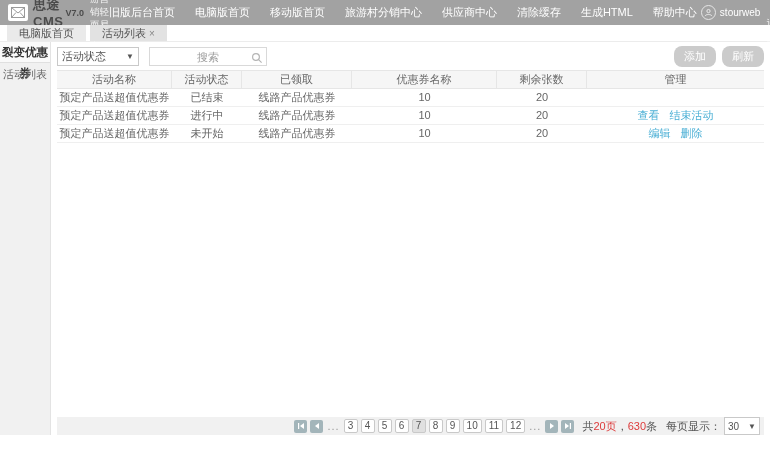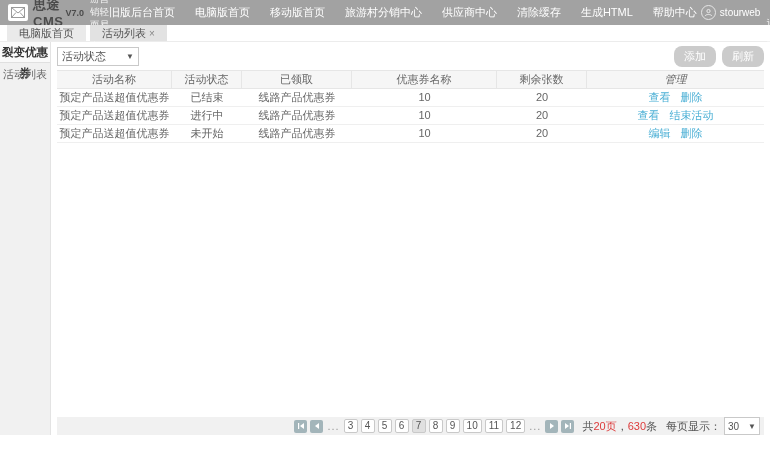--- a/index.html
+++ b/index.html
@@ -43,21 +43,21 @@
   .search-input::placeholder { color:#9a9a9a; }
   .search-ico { position:absolute; right:4px; top:3px; cursor:pointer; }
   .tb-spacer { flex:1; }
   .gbtn { background:#cbcbcb; color:#fff; font-size:11px; border:none; border-radius:8px; padding:3px 10px; margin-left:6px; cursor:pointer; }
 
   
   .table { margin:0 6px; }
   .thead, .trow { display:grid; grid-template-columns:115px 70px 110px 145px 90px 1fr; }
   .thead { background:#f6f6f6; border-top:1px solid #e6e6e6; border-bottom:1px solid #e6e6e6; }
   .hcell { font-size:11px; color:#666; text-align:center; height:17px; line-height:17px; border-right:1px solid #e6e6e6; }
-  .hcell:last-child { border-right:none;font-style:italic; }
+  .hcell:last-child { border-right:none; }
   .trow { border-bottom:1px solid #efefef; }
   .tcell { font-size:11px; color:#666; text-align:center; height:17px; line-height:17px; overflow:hidden; white-space:nowrap; }
   .action-link { color:#4aafd5; cursor:pointer; margin:0 5px; }
 
   .fill { flex:1; }
 
   
   .pager { margin:0 6px 14px 6px; height:18px; background:#f1f1f1; display:flex; align-items:center; justify-content:flex-end; gap:3px; padding:0 4px; font-size:11px; color:#555; }
   .arrow-btn { width:13px; height:13px; background:#a3b5ba; border-radius:2px; display:flex; align-items:center; justify-content:center; cursor:pointer; flex:0 0 auto; }
   .dots { color:#999; letter-spacing:1px; margin:0 1px; }
@@ -122,20 +122,29 @@
       <div class="side-item">活动列表</div>
     </div>
 
     <div class="content">
 
       <div class="toolbar">
         <div class="filter-select">
           <span>活动状态</span>
           <span class="caret">▼</span>
         </div>
+        <div class="search-wrap">
+          <input class="search-input" type="text" placeholder="搜索" style="">
+          <span class="search-ico">
+            <svg width="12" height="12" viewBox="0 0 12 12">
+                <circle cx="5" cy="5" r="3.4" fill="none" stroke="#b5b5b5" stroke-width="1.2"></circle>
+                <line x1="7.6" y1="7.6" x2="10.6" y2="10.6" stroke="#b5b5b5" stroke-width="1.2"></line>
+              </svg>
+          </span>
+        </div>
         <div class="tb-spacer"></div>
         <button class="gbtn">添加</button>
         <button class="gbtn">刷新</button>
       </div>
 
       <div class="table">
         <div class="thead">
           <div class="hcell">活动名称</div>
           <div class="hcell">活动状态</div>
           <div class="hcell">已领取</div>
@@ -143,21 +152,20 @@
           <div class="hcell">剩余张数</div>
           <div class="hcell">管理</div>
         </div>
         <div>
             <div class="trow">
               <div class="tcell">预定产品送超值优惠券</div>
               <div class="tcell">已结束</div>
               <div class="tcell">线路产品优惠券</div>
               <div class="tcell">10</div>
               <div class="tcell">20</div>
-              <div class="tcell"><span class="action-link">查看</span><span class="action-link">删除</span></div>
             </div>
             <div class="trow">
               <div class="tcell">预定产品送超值优惠券</div>
               <div class="tcell">进行中</div>
               <div class="tcell">线路产品优惠券</div>
               <div class="tcell">10</div>
               <div class="tcell">20</div>
               <div class="tcell"><span class="action-link">查看</span><span class="action-link">结束活动</span></div>
             </div>
             <div class="trow">

